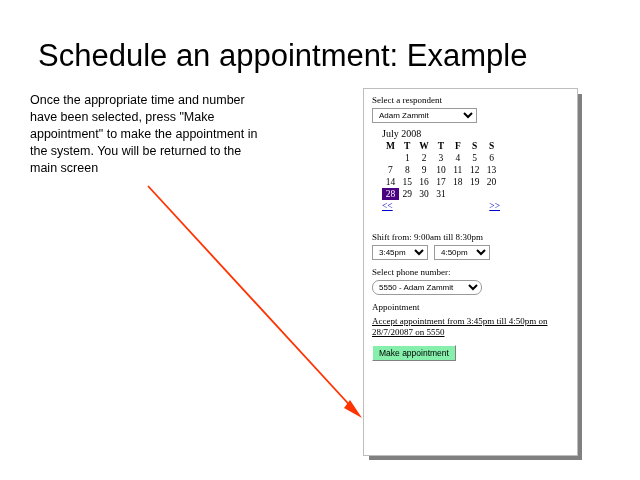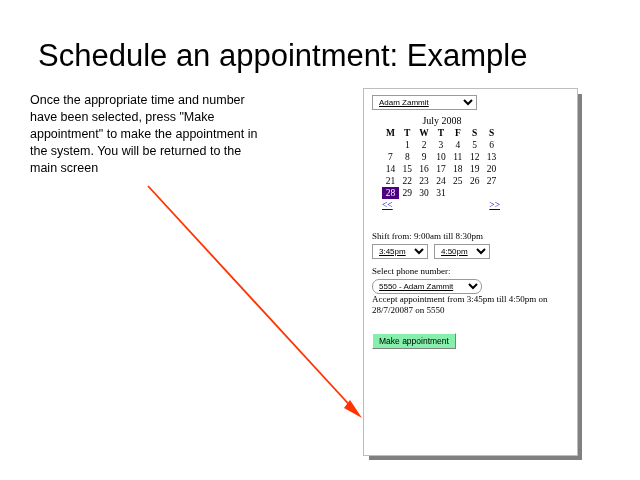--- a/index.html
+++ b/index.html
@@ -87,36 +87,35 @@
   }
   select.ui {
     font-family: "Liberation Sans", sans-serif;
     font-size: 8px;
     height: 15px;
     padding: 0 0 0 2px;
     border: 1px solid #9a9a9a;
     background: #ffffff;
     color: #000;
     box-sizing: border-box;
-    text-decoration: underline;
   }
   .respondent-select { width: 105px; margin-bottom: 5px; }
   .time-select { width: 56px; }
   .phone-select { width: 110px; border-radius: 7px; }
 
   
   #calendar {
     width: 120px;
     margin: 0 0 0 10px;
     font-family: "Liberation Serif", serif;
     font-size: 9.5px;
     color: #000;
   }
   #cal-month {
-    text-align: center;
+    text-align: left;
     font-size: 10px;
     margin-bottom: 1px;
   }
   table.cal {
     border-collapse: collapse;
     width: 118px;
   }
   table.cal th {
     font-weight: bold;
     font-size: 9.5px;
@@ -158,21 +157,22 @@
     gap: 6px;
     margin-bottom: 7px;
   }
   .appt-head {
     margin: 7px 0 4px 0;
     font-size: 9px;
   }
   .appt-text {
     font-size: 9px;
     line-height: 11px;
-    margin-bottom: 17px;
+    margin-bottom: 7px;
+    text-decoration: underline;
   }
   .btn {
     font-family: "Liberation Sans", sans-serif;
     font-size: 8.5px;
     background: #86efac;
     border: 1px solid #808080;
     border-top-color: #ffffff;
     border-left-color: #ffffff;
     padding: 2px 6px;
     color: #000;
@@ -191,20 +191,21 @@
   <svg id="arrow-svg" viewBox="0 0 640 480">
     <line x1="148" y1="186" x2="356" y2="412" stroke="#ff3300" stroke-width="1.8"></line>
     <polygon points="362,418 344,408 350,400" fill="#ff3300"></polygon>
   </svg>
 
   <div id="shot-shadow"></div>
 
   <div id="shot">
     <div class="shot-inner">
 
+      <div class="lbl">Select a respondent</div>
 
       <select class="ui respondent-select">
         <option>Adam Zammit</option>
       </select>
 
       <div id="calendar">
         <div id="cal-month">July 2008</div>
         <table class="cal">
           <thead>
             <tr>
@@ -237,29 +238,20 @@
               <td>13</td>
             </tr>
             <tr>
               <td>14</td>
               <td>15</td>
               <td>16</td>
               <td>17</td>
               <td>18</td>
               <td>19</td>
               <td>20</td>
-            </tr>
-            <tr>
-              <td>21</td>
-              <td>22</td>
-              <td>23</td>
-              <td>24</td>
-              <td>25</td>
-              <td>26</td>
-              <td>27</td>
             </tr>
             <tr>
               <td class="sel">28</td>
               <td>29</td>
               <td>30</td>
               <td>31</td>
               <td></td>
               <td></td>
               <td></td>
             </tr>
@@ -280,20 +272,21 @@
         <select class="ui time-select">
           <option>4:50pm</option>
         </select>
       </div>
 
       <div class="lbl">Select phone number:</div>
       <select class="ui phone-select">
         <option>5550 - Adam Zammit</option>
       </select>
 
+      <div class="appt-head">Appointment</div>
       <div class="appt-text">Accept appointment from 3:45pm till 4:50pm on 28/7/20087 on 5550</div>
 
       <button class="btn">Make appointment</button>
 
     </div>
   </div>
 
 </div>
 
 </body></html>

